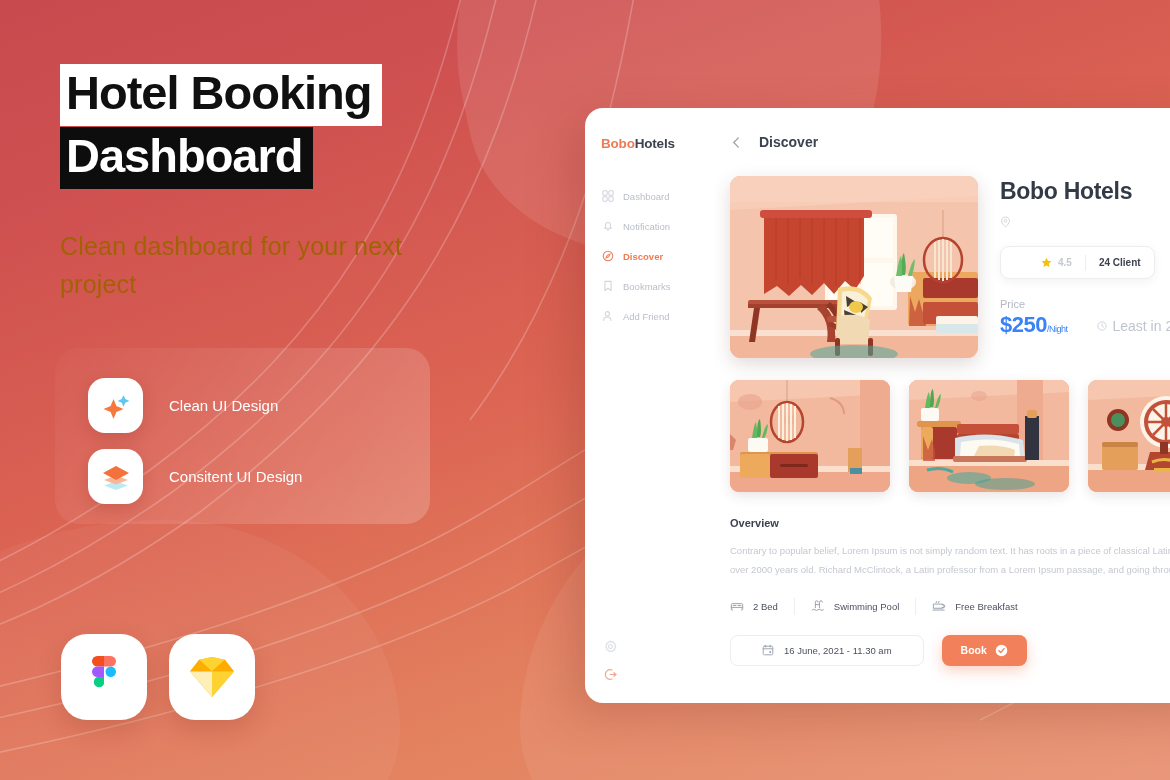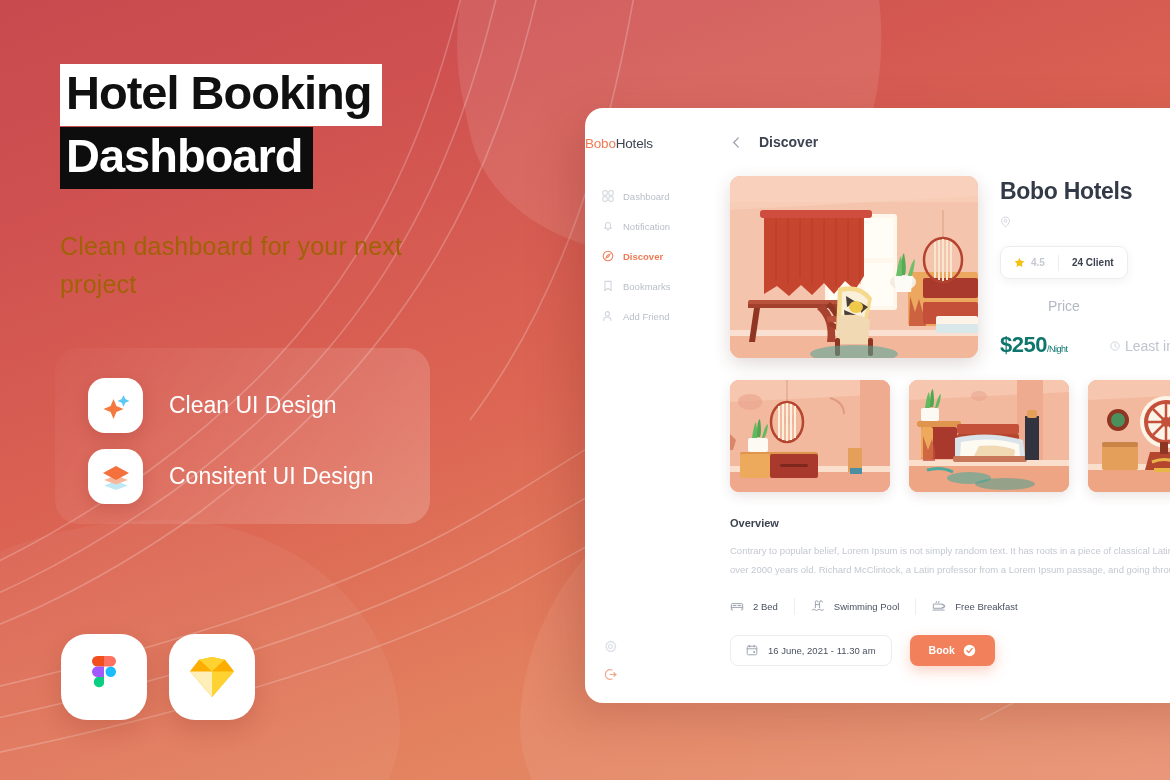--- a/index.html
+++ b/index.html
@@ -47,40 +47,40 @@
   }
   .feature-row { display:flex; align-items:center; gap:26px; position:absolute; left:33px; }
   .feature-row.r1 { top:30px; }
   .feature-row.r2 { top:101px; }
   .feat-icon {
     width:55px; height:55px; border-radius:17px; background:#fff;
     display:flex; align-items:center; justify-content:center;
     box-shadow:0 6px 16px rgba(120,30,20,.18);
     flex:none;
   }
-  .feature-label { font-size:23px; color:#fff; font-weight:400; white-space:nowrap; }
+  .feature-label { font-size:15px; color:#fff; font-weight:400; white-space:nowrap; }
 
   
   .apps { position:absolute; left:61px; top:634px; display:flex; gap:22px; }
   .app-tile {
     width:86px; height:86px; border-radius:26px; background:#fff;
     display:flex; align-items:center; justify-content:center;
     box-shadow:0 10px 24px rgba(130,40,25,.20);
   }
 
   
   .dash {
     position:absolute; left:585px; top:108px; width:640px; height:595px;
     background:#fff; border-radius:18px 0 0 18px; overflow:hidden;
     box-shadow:-14px 14px 46px rgba(120,40,30,.22);
     display:flex;
   }
   
   .side { width:113px; flex:none; position:relative; padding:28px 0 0 0; }
-  .brand { font-size:13.5px; font-weight:400; letter-spacing:-.2px;}
+  .brand { font-size:13.5px; font-weight:700; padding-left:16px; letter-spacing:-.2px;}
   .brand .b1 { color:#ef7b55; }
   .brand .b2 { color:#3c4250; }
   .nav { margin-top:30px; }
   .nav-item { display:flex; align-items:center; gap:9px; padding:9px 0 9px 17px;
               font-size:9.5px; color:#b9bec9; font-weight:400; }
   .nav-item.active { color:#ef7b55; font-weight:700; }
   .nav-ico { width:12px; height:12px; flex:none; display:block; }
   .side-bottom { position:absolute; left:19px; bottom:22px; display:flex; flex-direction:column; gap:15px; }
 
   
@@ -96,47 +96,48 @@
     position:relative; background:#f3b9a0;
   }
   .info { flex:1; padding-top:2px; }
   .hotel-name { font-size:23px; font-weight:700; color:#333a47; letter-spacing:-.3px;}
   .loc { display:flex; gap:6px; margin-top:11px; font-size:9.5px; color:#b3b8c3; line-height:1.55; }
   .loc-text { width:145px; }
   .badge {
     margin-top:18px; display:inline-flex; align-items:center; height:33px;
     border:1px solid #ececf1; border-radius:9px; background:#fff;
     box-shadow:0 3px 10px rgba(120,90,80,.07);
+    padding-left:27px;
   }
   .badge .seg { display:flex; align-items:center; gap:6px; padding:0 13px; font-size:10px; }
   .badge .seg.rate { color:#c4c8d1; font-weight:600;}
   .badge .divider { width:1px; height:16px; background:#ececf1; }
   .badge .seg.client { color:#3c4250; font-weight:700; }
 
   .price-row { margin-top:19px; display:flex; align-items:flex-end; gap:30px;}
-  .price-lab { font-size:14px; color:#b3b8c3;margin-left:48px; }
-  .price-val { font-size:22px; font-weight:700; color:#0f766e; letter-spacing:-.5px; margin-top:18px;}
+  .price-lab { font-size:11px; color:#b3b8c3; }
+  .price-val { font-size:22px; font-weight:700; color:#3b82f6; letter-spacing:-.5px; margin-top:2px;}
   .price-val .per { font-size:9px; font-weight:400; }
   .least { display:flex; align-items:center; gap:5px; font-size:14px; color:#c0c4ce; padding-bottom:4px;}
 
   .thumbs { display:flex; gap:19px; padding:22px 0 0 32px; }
   .thumb { width:160px; height:112px; border-radius:9px; overflow:hidden; flex:none;
            box-shadow:0 4px 12px rgba(90,50,40,.13); position:relative; background:#f0ae99;}
 
   .ov-title { padding:25px 0 0 32px; font-size:11px; font-weight:700; color:#3c4250; }
   .ov-text { padding:12px 0 0 32px; font-size:9.5px; line-height:2.05; color:#c4c8d1; width:620px; }
 
   .amen { display:flex; align-items:center; padding:18px 0 0 32px; }
   .amen-item { display:flex; align-items:center; gap:9px; font-size:9.5px; color:#4a5160; padding:0 16px; }
   .amen-item:first-child { padding-left:0; }
   .amen-div { width:1px; height:17px; background:#ededf2; }
 
   .actions { display:flex; align-items:center; gap:18px; padding:20px 0 0 32px; }
   .date-pill {
-    display:flex; align-items:center; gap:10px; height:31px; padding:0 15px;
+    display:flex; align-items:center; gap:10px; height:31px; padding:0 31px;
     border:1px solid #ececf1; border-radius:8px; font-size:9.5px; color:#4a5160;
     background:#fff;
   }
   .book-btn {
     display:flex; align-items:center; gap:8px; height:31px; padding:0 19px;
     background:#f2805a; border:none; border-radius:8px;
     color:#fff; font-size:10.5px; font-weight:600; cursor:pointer;
     font-family:"Liberation Sans",sans-serif;
     box-shadow:0 5px 14px rgba(242,128,90,.35);
     text-align:right;

